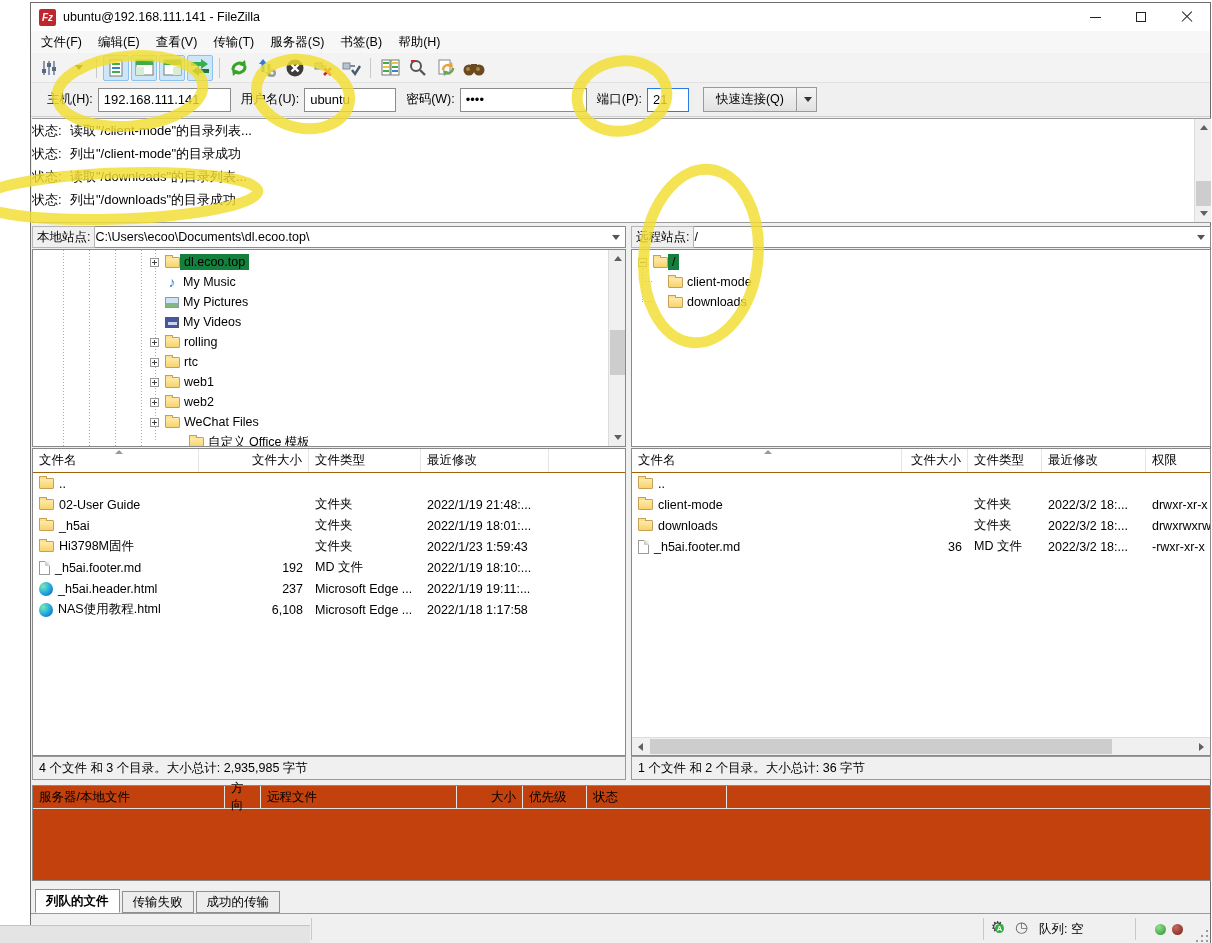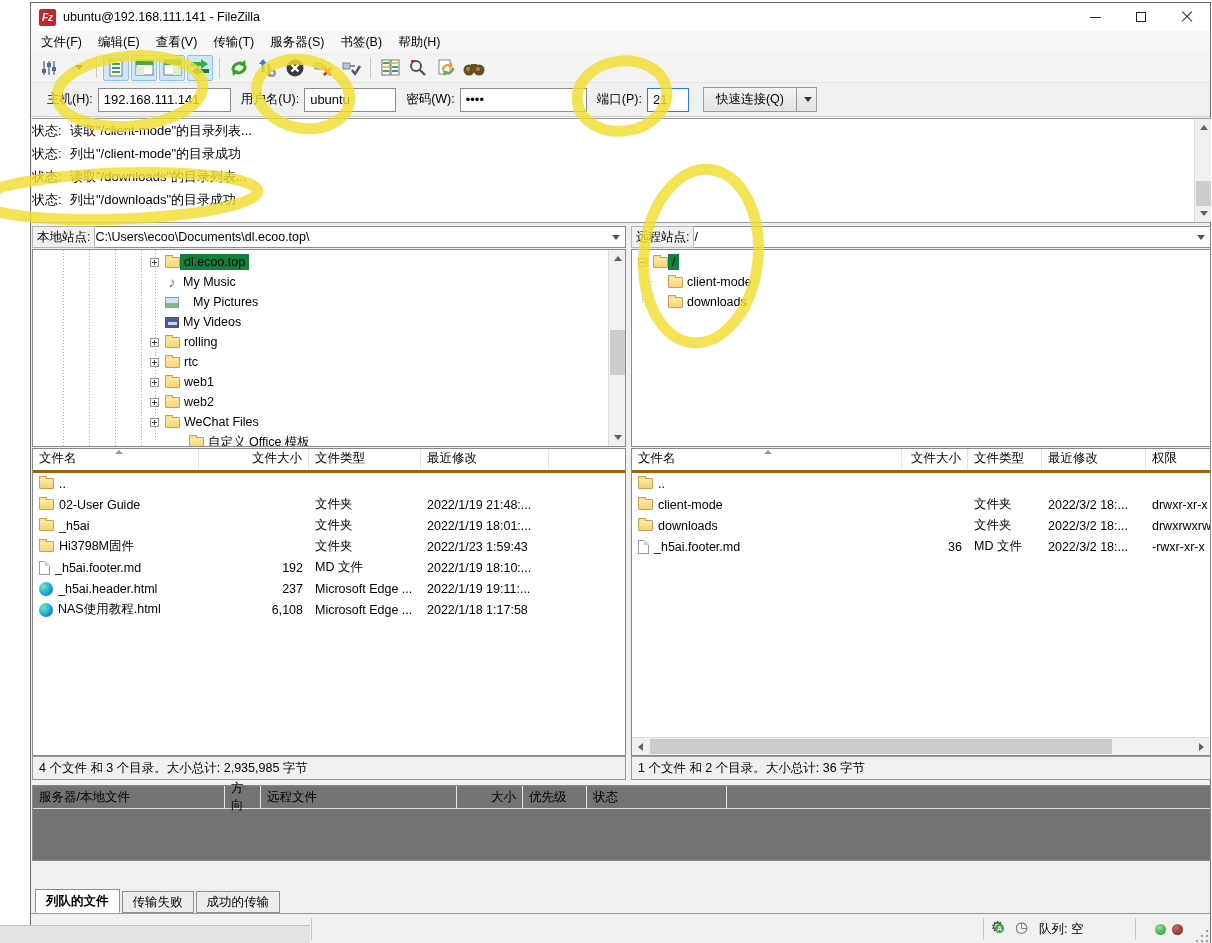--- a/index.html
+++ b/index.html
@@ -98,37 +98,37 @@
   .anydesk-ico::before { content:""; position:absolute; left:4px; top:4px; width:6px; height:6px;
     background:#fff; transform:rotate(45deg); }
   .music-ico { color:#2e7cd6; font-size:14px; width:14px; text-align:center; flex:none; }
   .pic-ico { width:14px; height:11px; border:1px solid #8899aa; flex:none;
     background:linear-gradient(#cfe3f5 55%, #7fb97f 55%); }
   .vid-ico { width:14px; height:11px; border:1px solid #556; background:#49579e; position:relative; flex:none; }
   .vid-ico::before { content:""; position:absolute; left:2px; top:4px; width:9px; height:3px; background:#cdd4f0; }
 
   
   .listpane { position:absolute; background:#fff; border:1px solid #898989; overflow:hidden; }
-  .lheader { display:flex; height:24px; border-bottom:3px solid #a16207; background:#fff;
+  .lheader { display:flex; height:24px; border-bottom:1px solid #a16207; background:#fff;
     font-size:12.5px; align-items:center; position:relative; }
   .hc { height:100%; display:flex; align-items:flex-end; padding:3px 6px; border-right:1px solid #e5e5e5; }
   .hc.r { justify-content:flex-end; }
   .sortcaret { position:absolute; top:1px; width:0; height:0; border-left:4px solid transparent;
     border-right:4px solid transparent; border-bottom:4px solid #9a9a9a; }
   .fr { display:flex; height:21px; align-items:center; font-size:12.5px; }
   .cell { display:flex; align-items:center; gap:5px; padding:0 6px; overflow:hidden; white-space:nowrap; height:100%; }
   .cell.r { justify-content:flex-end; }
   .hscroll { position:absolute; left:0; bottom:0; width:100%; height:18px; background:#f0f0f0; border-top:1px solid #dcdcdc; }
   .hthumb { position:absolute; top:1px; height:15px; background:#cdcdcd; }
 
   .statstrip { position:absolute; height:24px; background:#f0f0f0; border:1px solid #999;
     display:flex; align-items:center; padding-left:6px; font-size:12.5px; }
 
   
-  .queuepane { position:absolute; left:1px; top:782px; width:1179px; height:76px; background:#737373; border:1px solid #898989; }
+  .queuepane { position:absolute; left:1px; top:782px; width:1179px; height:96px; background:#c2410c; border:1px solid #898989; }
   .qheader { display:flex; height:23px; border-bottom:1px solid #e0e0e0; font-size:12.5px; align-items:center; }
   .qh { padding:0 6px; border-right:1px solid #e5e5e5; height:100%; display:flex; align-items:center; }
   .qh.r { justify-content:flex-end; }
 
   
   .tabsrow { position:absolute; left:1px; top:886px; height:24px; display:flex; align-items:flex-end; padding-left:3px; }
   .qtab { height:22px; display:flex; align-items:center; padding:0 10px; font-size:12.5px;
     border:1px solid #8f8f8f; background:#ededed; margin-right:2px; }
   .qtab.active { background:#fff; font-weight:bold; height:24px; border-bottom:1px solid #fff; }
 
@@ -366,21 +366,21 @@
     <div class="trow" style="left:117px; top:2px;">
       <span class="exp plus"></span>
           <span style="width:6px"></span>
       <span class="f-ico"></span>
       <span class="tlabel tsel">dl.ecoo.top</span>
     </div>
     <div class="trow" style="left:132px; top:22px;">
       <span class="music-ico">♪</span>
       <span class="tlabel">My Music</span>
     </div>
-    <div class="trow" style="left:132px; top:42px;gap:10px;">
+    <div class="trow" style="left:132px; top:42px;">
       <span class="pic-ico"></span>
       <span class="tlabel">My Pictures</span>
     </div>
     <div class="trow" style="left:132px; top:62px;">
       <span class="vid-ico"></span>
       <span class="tlabel">My Videos</span>
     </div>
     <div class="trow" style="left:117px; top:82px;">
       <span class="exp plus"></span>
           <span style="width:6px"></span>

